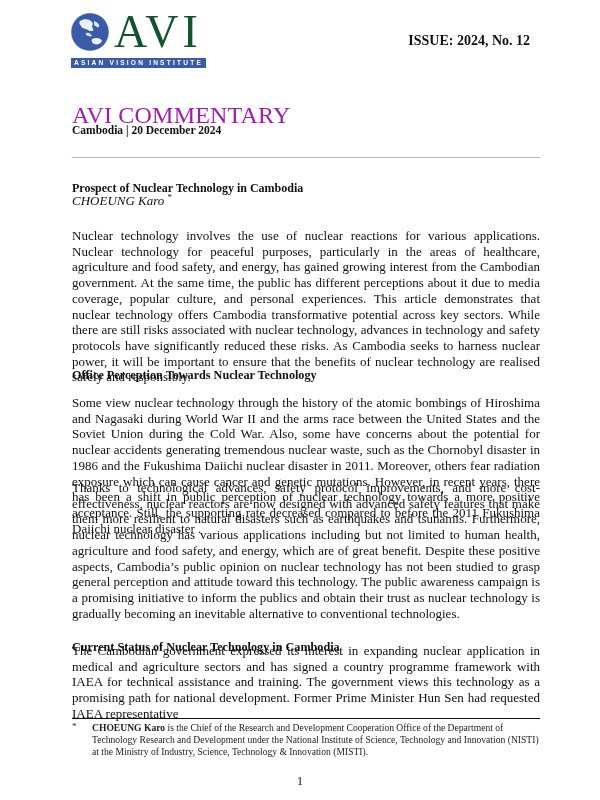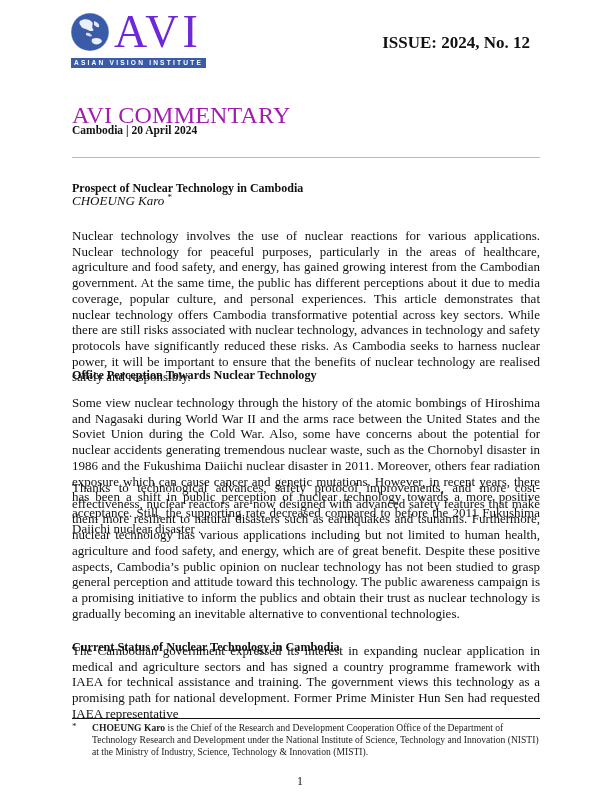--- a/index.html
+++ b/index.html
@@ -1,21 +1,21 @@
 <!DOCTYPE html>
 <html><head>
   <meta charset="utf-8">
   <style>
     html, body { margin: 0; padding: 0; background: #ffffff; }
     body { width: 600px; height: 800px; position: relative; overflow: hidden; font-family: "Liberation Serif", serif; color: #111; }
     .logo { position: absolute; left: 70px; top: 6px; width: 140px; height: 60px; }
     .logo .globe { position: absolute; left: 0; top: 6px; width: 40px; height: 40px; }
-    .logo .letters { position: absolute; left: 44px; top: 0px; font-family: "Liberation Serif", serif; font-size: 46px; color: #6d28d9; letter-spacing: 4px; line-height: 52px; }
+    .logo .letters { position: absolute; left: 44px; top: 0px; font-family: "Liberation Serif", serif; font-size: 46px; color: #14532d; letter-spacing: 4px; line-height: 52px; }
     .logo .band { position: absolute; left: 1px; top: 52px; width: 135px; height: 10px; background: #3a5ca8; color: #fff; font-family: "Liberation Sans", sans-serif; font-size: 6.6px; font-weight: bold; letter-spacing: 2.2px; line-height: 10px; text-align: center; }
-    .issue { position: absolute; right: 70px; top: 33px; font-size: 17px; font-weight: bold; }
+    .issue { position: absolute; right: 70px; top: 33px; font-size: 14px; font-weight: bold; }
     .series-title { position: absolute; left: 72px; top: 102px; font-size: 24px; color: #a21caf; letter-spacing: 0.2px; }
     .dateline { position: absolute; left: 72px; top: 124px; font-size: 11.5px; font-weight: bold; }
     .rule { position: absolute; left: 72px; top: 157px; width: 468px; height: 1px; background: #b6b8d2; }
     .article-title { position: absolute; left: 72px; top: 181px; font-size: 12px; font-weight: bold; }
     .author { position: absolute; left: 72px; top: 192px; font-size: 13px; font-style: italic; }
     .author sup { font-size: 9px; font-style: normal; }
     .body { position: absolute; left: 72px; width: 468px; font-size: 13px; line-height: 15.7px; text-align: justify; }
     .body p { margin: 0; }
     .h-sec { position: absolute; left: 72px; font-size: 12.2px; font-weight: bold; }
     .fn-rule { position: absolute; left: 72px; top: 718px; width: 468px; height: 1px; background: #111; }
@@ -36,21 +36,21 @@
     <path d="M22 27 C26 25 31 26 32 29 C31 32 27 33 24 32 C22 31 21 29 22 27 Z" fill="#ffffff" opacity="0.9"></path>
     <circle cx="20" cy="20" r="19" fill="none" stroke="#ffffff" stroke-width="0.8" opacity="0.5"></circle>
   </svg>
   <div class="letters">AVI</div>
   <div class="band">ASIAN VISION INSTITUTE</div>
 </div>
 
 <div class="issue">ISSUE: 2024, No. 12</div>
 
 <div class="series-title">AVI COMMENTARY</div>
-<div class="dateline">Cambodia | 20 April 2024</div>
+<div class="dateline">Cambodia | 20 December 2024</div>
 
 <div class="rule"></div>
 
 <div class="article-title">Prospect of Nuclear Technology in Cambodia</div>
 <div class="author">
   <span>CHOEUNG Karo</span>
   <sup>*</sup>
 </div>
 
 <div class="body" style="top:228px;">

